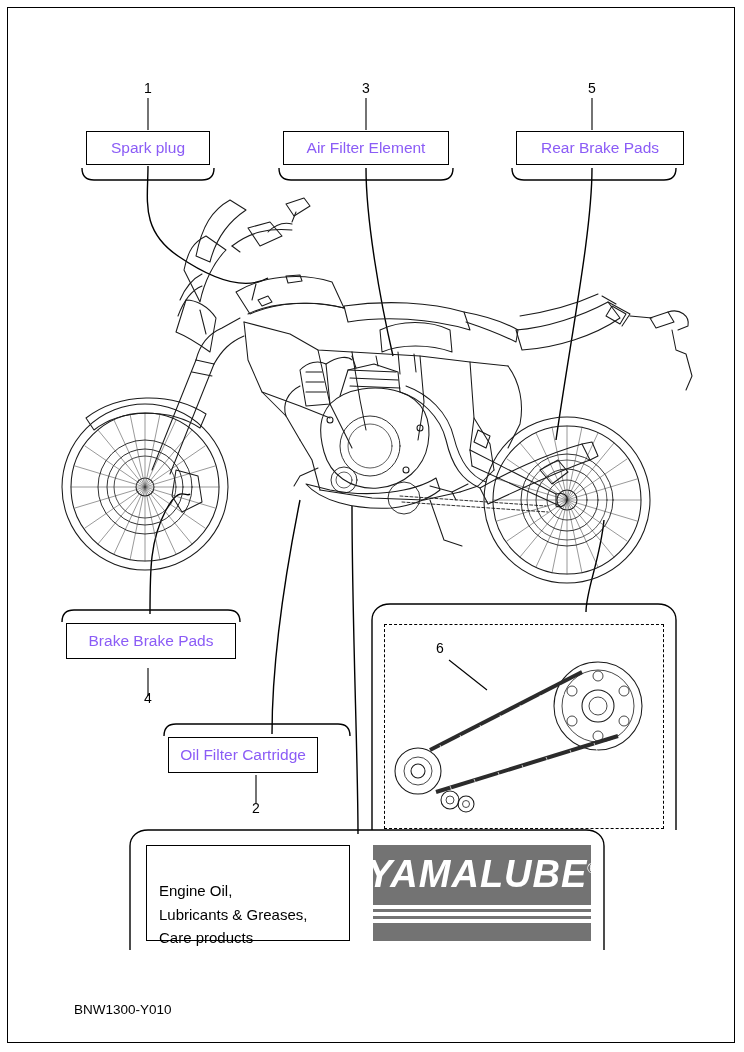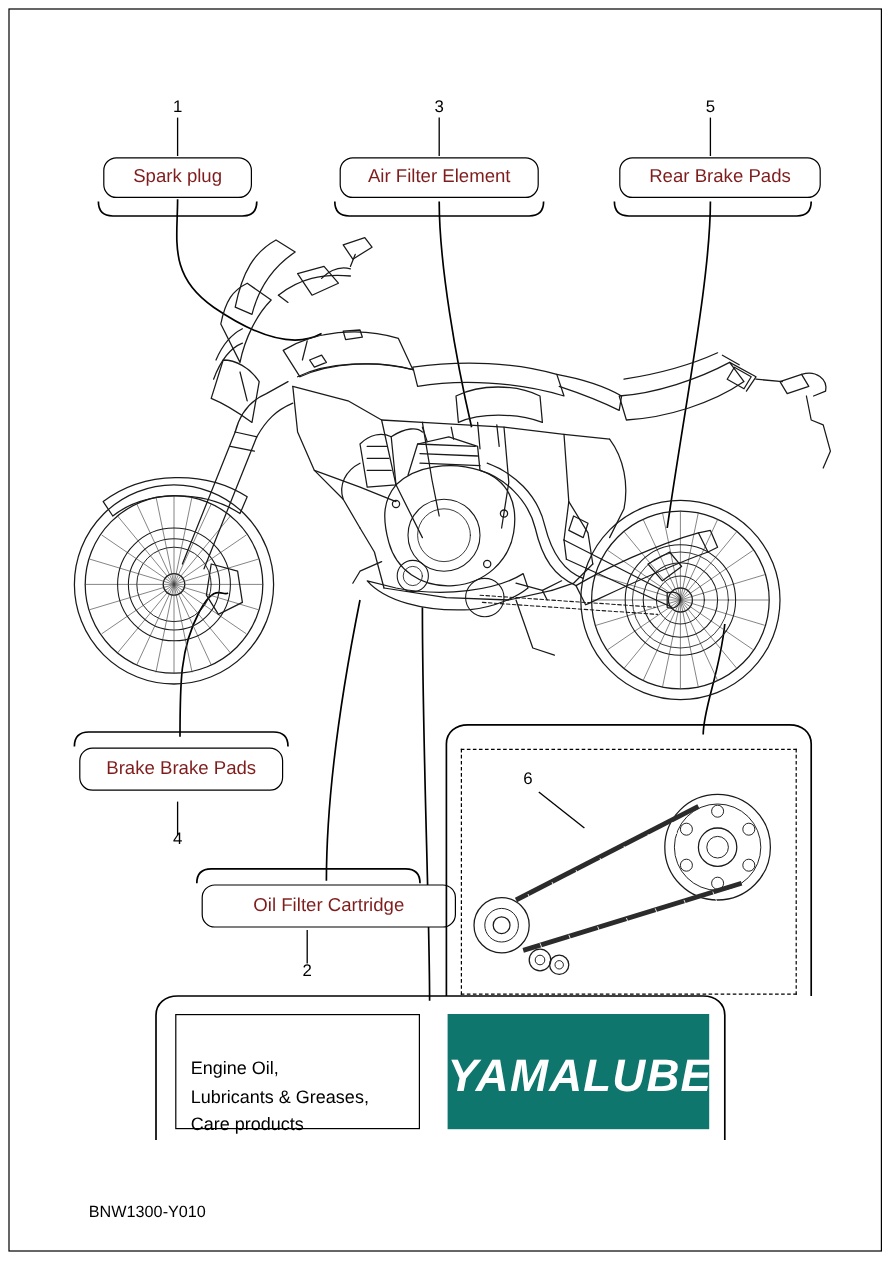--- a/index.html
+++ b/index.html
@@ -32,25 +32,25 @@
     left: 0;
     top: 0;
     width: 744px;
     height: 1052px;
     pointer-events: none;
   }
   .callout {
     position: absolute;
     box-sizing: border-box;
     border: 1.2px solid #000;
-    border-radius: 11px;
+    border-radius: 0;
     background: #fff;
     font-size: 15.5px;
     line-height: 1.35;
-    color: #7f1d1d;
+    color: #8b5cf6;
     display: flex;
     align-items: center;
     justify-content: center;
     padding: 4px 10px;
     white-space: nowrap;
   }
   .refnum {
     position: absolute;
     font-size: 14px;
     color: #000;
@@ -62,23 +62,24 @@
     border: 1.2px solid #000;
     background: #fff;
     font-size: 15px;
     line-height: 1.55;
     padding: 10px 12px;
     white-space: pre-line;
   }
   .yamalube {
     position: absolute;
     box-sizing: border-box;
-    background: #0f766e;
+    background: #737373;
     color: #fff;
     display: flex;
+    flex-direction: column;
     align-items: center;
     justify-content: flex-start;
   }
   .yamalube .word {
     font-family: "Liberation Sans", sans-serif;
     font-weight: bold;
     font-style: italic;
     font-size: 38px;
     letter-spacing: 1px;
     color: #fff;
@@ -402,21 +403,21 @@
   <div class="callout" style="left:516px; top:131px; width:168px; height:34px;">
     <span>Rear Brake Pads</span>
   </div>
   <div class="refnum" style="left:582px; top:80px; width:20px;"><span>5</span></div>
 
   <div class="callout" style="left:66px; top:623px; width:170px; height:36px;">
     <span>Brake Brake Pads</span>
   </div>
   <div class="refnum" style="left:138px; top:690px; width:20px;"><span>4</span></div>
 
-  <div class="callout" style="left:168px; top:737px; width:212px; height:36px;">
+  <div class="callout" style="left:168px; top:737px; width:150px; height:36px;">
     <span>Oil Filter Cartridge</span>
   </div>
   <div class="refnum" style="left:246px; top:800px; width:20px;"><span>2</span></div>
 
   <div class="chainbox" style="left:384px; top:624px; width:280px; height:205px;"></div>
   <div class="refnum" style="left:430px; top:640px; width:20px;"><span>6</span></div>
 
   <svg class="layer" viewBox="0 0 744 1052">
     <g fill="none" stroke="#000" stroke-width="1.4">
 

